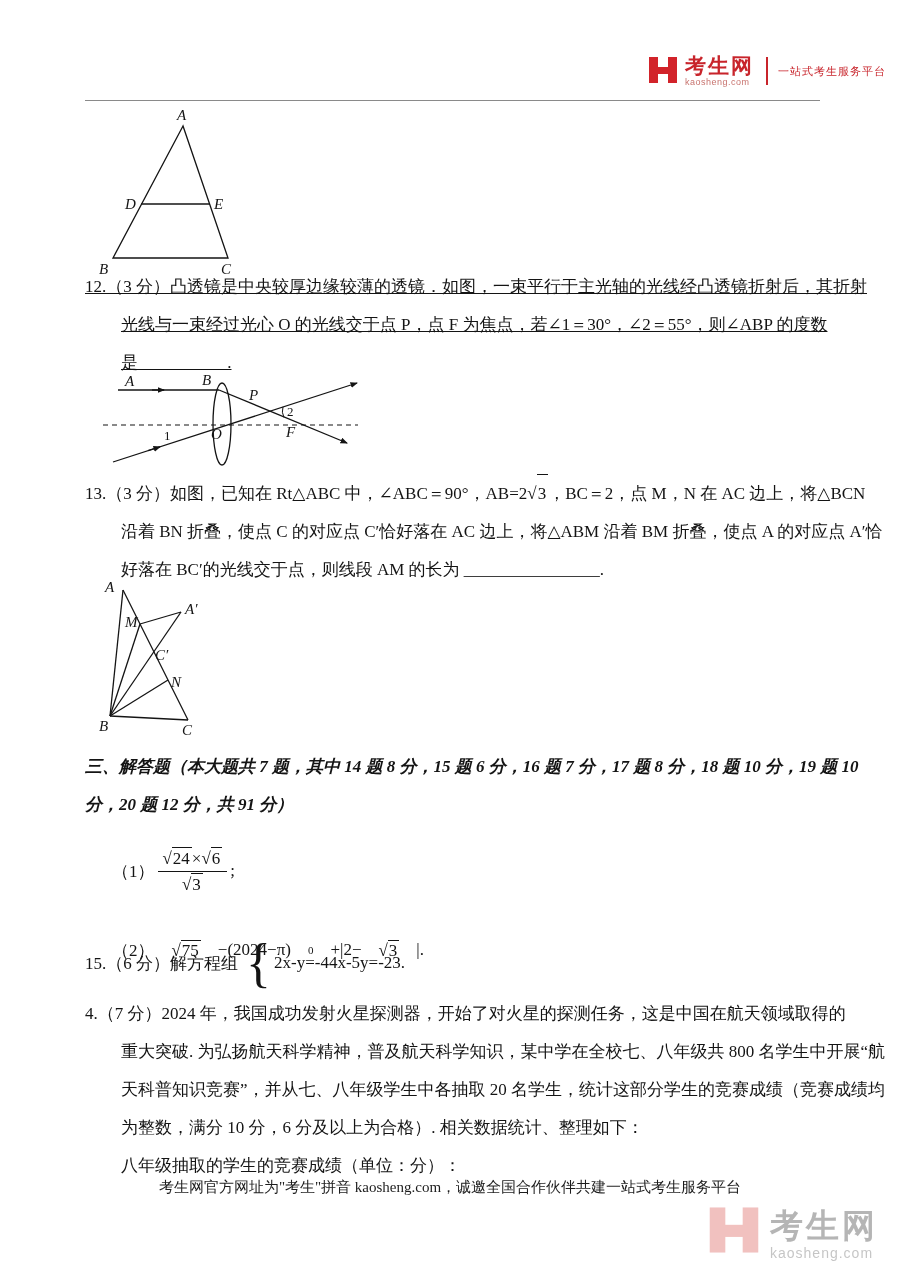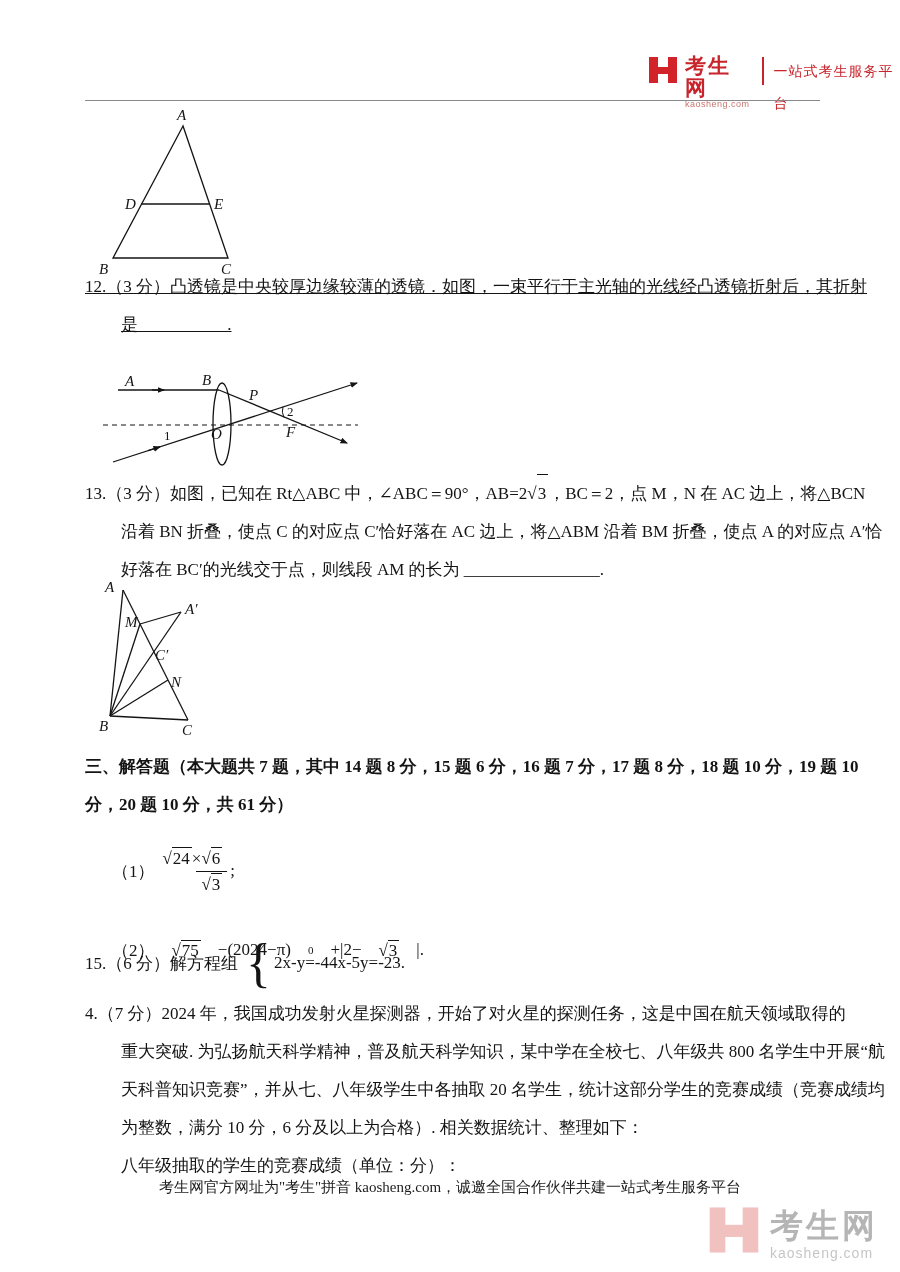--- a/index.html
+++ b/index.html
@@ -1,34 +1,34 @@
 <!DOCTYPE html>
 <html><head>
 <meta charset="utf-8">
 <style>
   html,body{margin:0;padding:0;background:#e9e9e9;}
   .page{position:relative;width:900px;height:1272px;background:#ffffff;margin:0 auto;
         font-family:"Liberation Serif","DejaVu Serif",serif;color:#141414;overflow:hidden;}
   .block{position:absolute;}
   .tline{font-size:17px;line-height:38px;white-space:nowrap;}
   .first{margin-left:-36px;}
-  .bold{font-weight:bold;}
+  .bold{font-weight:bold;font-style:italic;}
   
   .hdr{display:flex;align-items:flex-start;}
   .hdr .btxt{font-family:"Liberation Sans","DejaVu Sans",sans-serif;font-weight:bold;
              color:#c8242b;font-size:21px;line-height:22px;letter-spacing:2px;}
   .hdr .dom{font-family:"Liberation Sans","DejaVu Sans",sans-serif;color:#c8746f;font-size:9px;line-height:10px;letter-spacing:.5px;}
   .hdr .sep{width:2px;height:28px;background:#c8242b;margin:2px 10px 0 12px;}
-  .hdr .tag{font-family:"Liberation Sans","DejaVu Sans",sans-serif;color:#c8242b;font-size:14px;line-height:32px;letter-spacing:1px;}
+  .hdr .tag{font-family:"Liberation Sans","DejaVu Sans",sans-serif;color:#c8242b;font-size:11px;line-height:32px;letter-spacing:1px;}
   .rule{position:absolute;left:85px;width:735px;height:1px;background:#8a8a8a;}
   
   .sqrt{white-space:nowrap;}
   .rsym{display:inline-block;}
   .rad{display:inline-block;border-top:1.3px solid #141414;padding:0 2px 0 1px;}
-  .frac{display:inline-flex;flex-direction:column;vertical-align:middle;text-align:center;margin:0 3px;font-size:17px;line-height:22px;align-items:flex-end;}
+  .frac{display:inline-flex;flex-direction:column;vertical-align:middle;text-align:center;margin:0 3px;font-size:17px;line-height:22px;}
   .frac .num{display:block;padding:0 5px 1px 5px;}
   .frac .den{display:block;border-top:1.3px solid #141414;padding:1px 5px 0 5px;}
   sup{font-size:11px;}
   .mrow{display:flex;align-items:center;font-size:17px;}
   .brace{font-size:52px;font-weight:400;line-height:50px;margin:0 3px 0 8px;transform:scaleY(1.05);}
   .cases{display:inline-flex;flex-direction:row;font-size:17px;line-height:24px;}
   .footer{position:absolute;left:0;width:900px;text-align:center;font-size:15px;color:#1d1d1d;}
   
   .wm{display:flex;align-items:flex-start;opacity:.85;}
   .wm .wbrand{font-family:"Liberation Sans","DejaVu Sans",sans-serif;font-weight:bold;color:#a9a9a9;font-size:33px;line-height:36px;letter-spacing:3px;}
@@ -63,20 +63,21 @@
     <line class="stk" x1="46" y1="98" x2="115" y2="98"></line>
     <text class="lbl" x="82" y="14">A</text>
     <text class="lbl" x="4" y="168">B</text>
     <text class="lbl" x="126" y="168">C</text>
     <text class="lbl" x="30" y="103">D</text>
     <text class="lbl" x="119" y="103">E</text>
   </svg>
 
   <div class="block" style="left:121px;top:268px;text-decoration:underline;">
     <div class="tline first">12.（3 分）凸透镜是中央较厚边缘较薄的透镜．如图，一束平行于主光轴的光线经凸透镜折射后，其折射</div>
+    <div class="tline">光线与一束经过光心 O 的光线交于点 P，点 F 为焦点，若∠1＝30°，∠2＝55°，则∠ABP 的度数</div>
     <div class="tline">是 __________.</div>
   </div>
 
   <svg class="block" style="left:100px;top:372px;" width="270" height="105" viewBox="0 0 270 105">
     <defs>
       <marker id="ar" markerWidth="9" markerHeight="8" refX="6.5" refY="3" orient="auto" markerUnits="userSpaceOnUse">
         <path d="M0,0 L7.5,3 L0,6 z" fill="#141414"></path>
       </marker>
     </defs>
     <line x1="3" y1="53" x2="258" y2="53" stroke="#141414" stroke-width="1.1" stroke-dasharray="5,4"></line>
@@ -114,21 +115,21 @@
     <text class="lbl" x="27" y="47">M</text>
     <text class="lbl" x="87" y="34">A′</text>
     <text class="lbl" x="57" y="80">C′</text>
     <text class="lbl" x="73" y="107">N</text>
     <text class="lbl" x="1" y="151">B</text>
     <text class="lbl" x="84" y="155">C</text>
   </svg>
 
   <div class="block" style="left:85px;top:748px;">
     <div class="tline bold">三、解答题（本大题共 7 题，其中 14 题 8 分，15 题 6 分，16 题 7 分，17 题 8 分，18 题 10 分，19 题 10</div>
-    <div class="tline bold">分，20 题 10 分，共 61 分）</div>
+    <div class="tline bold">分，20 题 12 分，共 91 分）</div>
   </div>
 
   <div class="block mrow" style="left:112px;top:845px;height:52px;">（1）<span class="frac">
         <span class="num"><span class="sqrt"><span class="rsym">√</span><span class="rad">24</span></span>×<span class="sqrt"><span class="rsym">√</span><span class="rad">6</span></span></span>
         <span class="den"><span class="sqrt"><span class="rsym">√</span><span class="rad">3</span></span></span>
       </span>;</div>
   <div class="block mrow" style="left:112px;top:934px;height:32px;gap:17px;">（2）<span class="sqrt"><span class="rsym">√</span><span class="rad">75</span></span>−(2024−π)<sup>0</sup>+|2−<span class="sqrt"><span class="rsym">√</span><span class="rad">3</span></span>|.</div>
 
   <div class="block mrow" style="left:85px;top:936px;height:54px;">
     <span>15.（6 分）解方程组</span>

